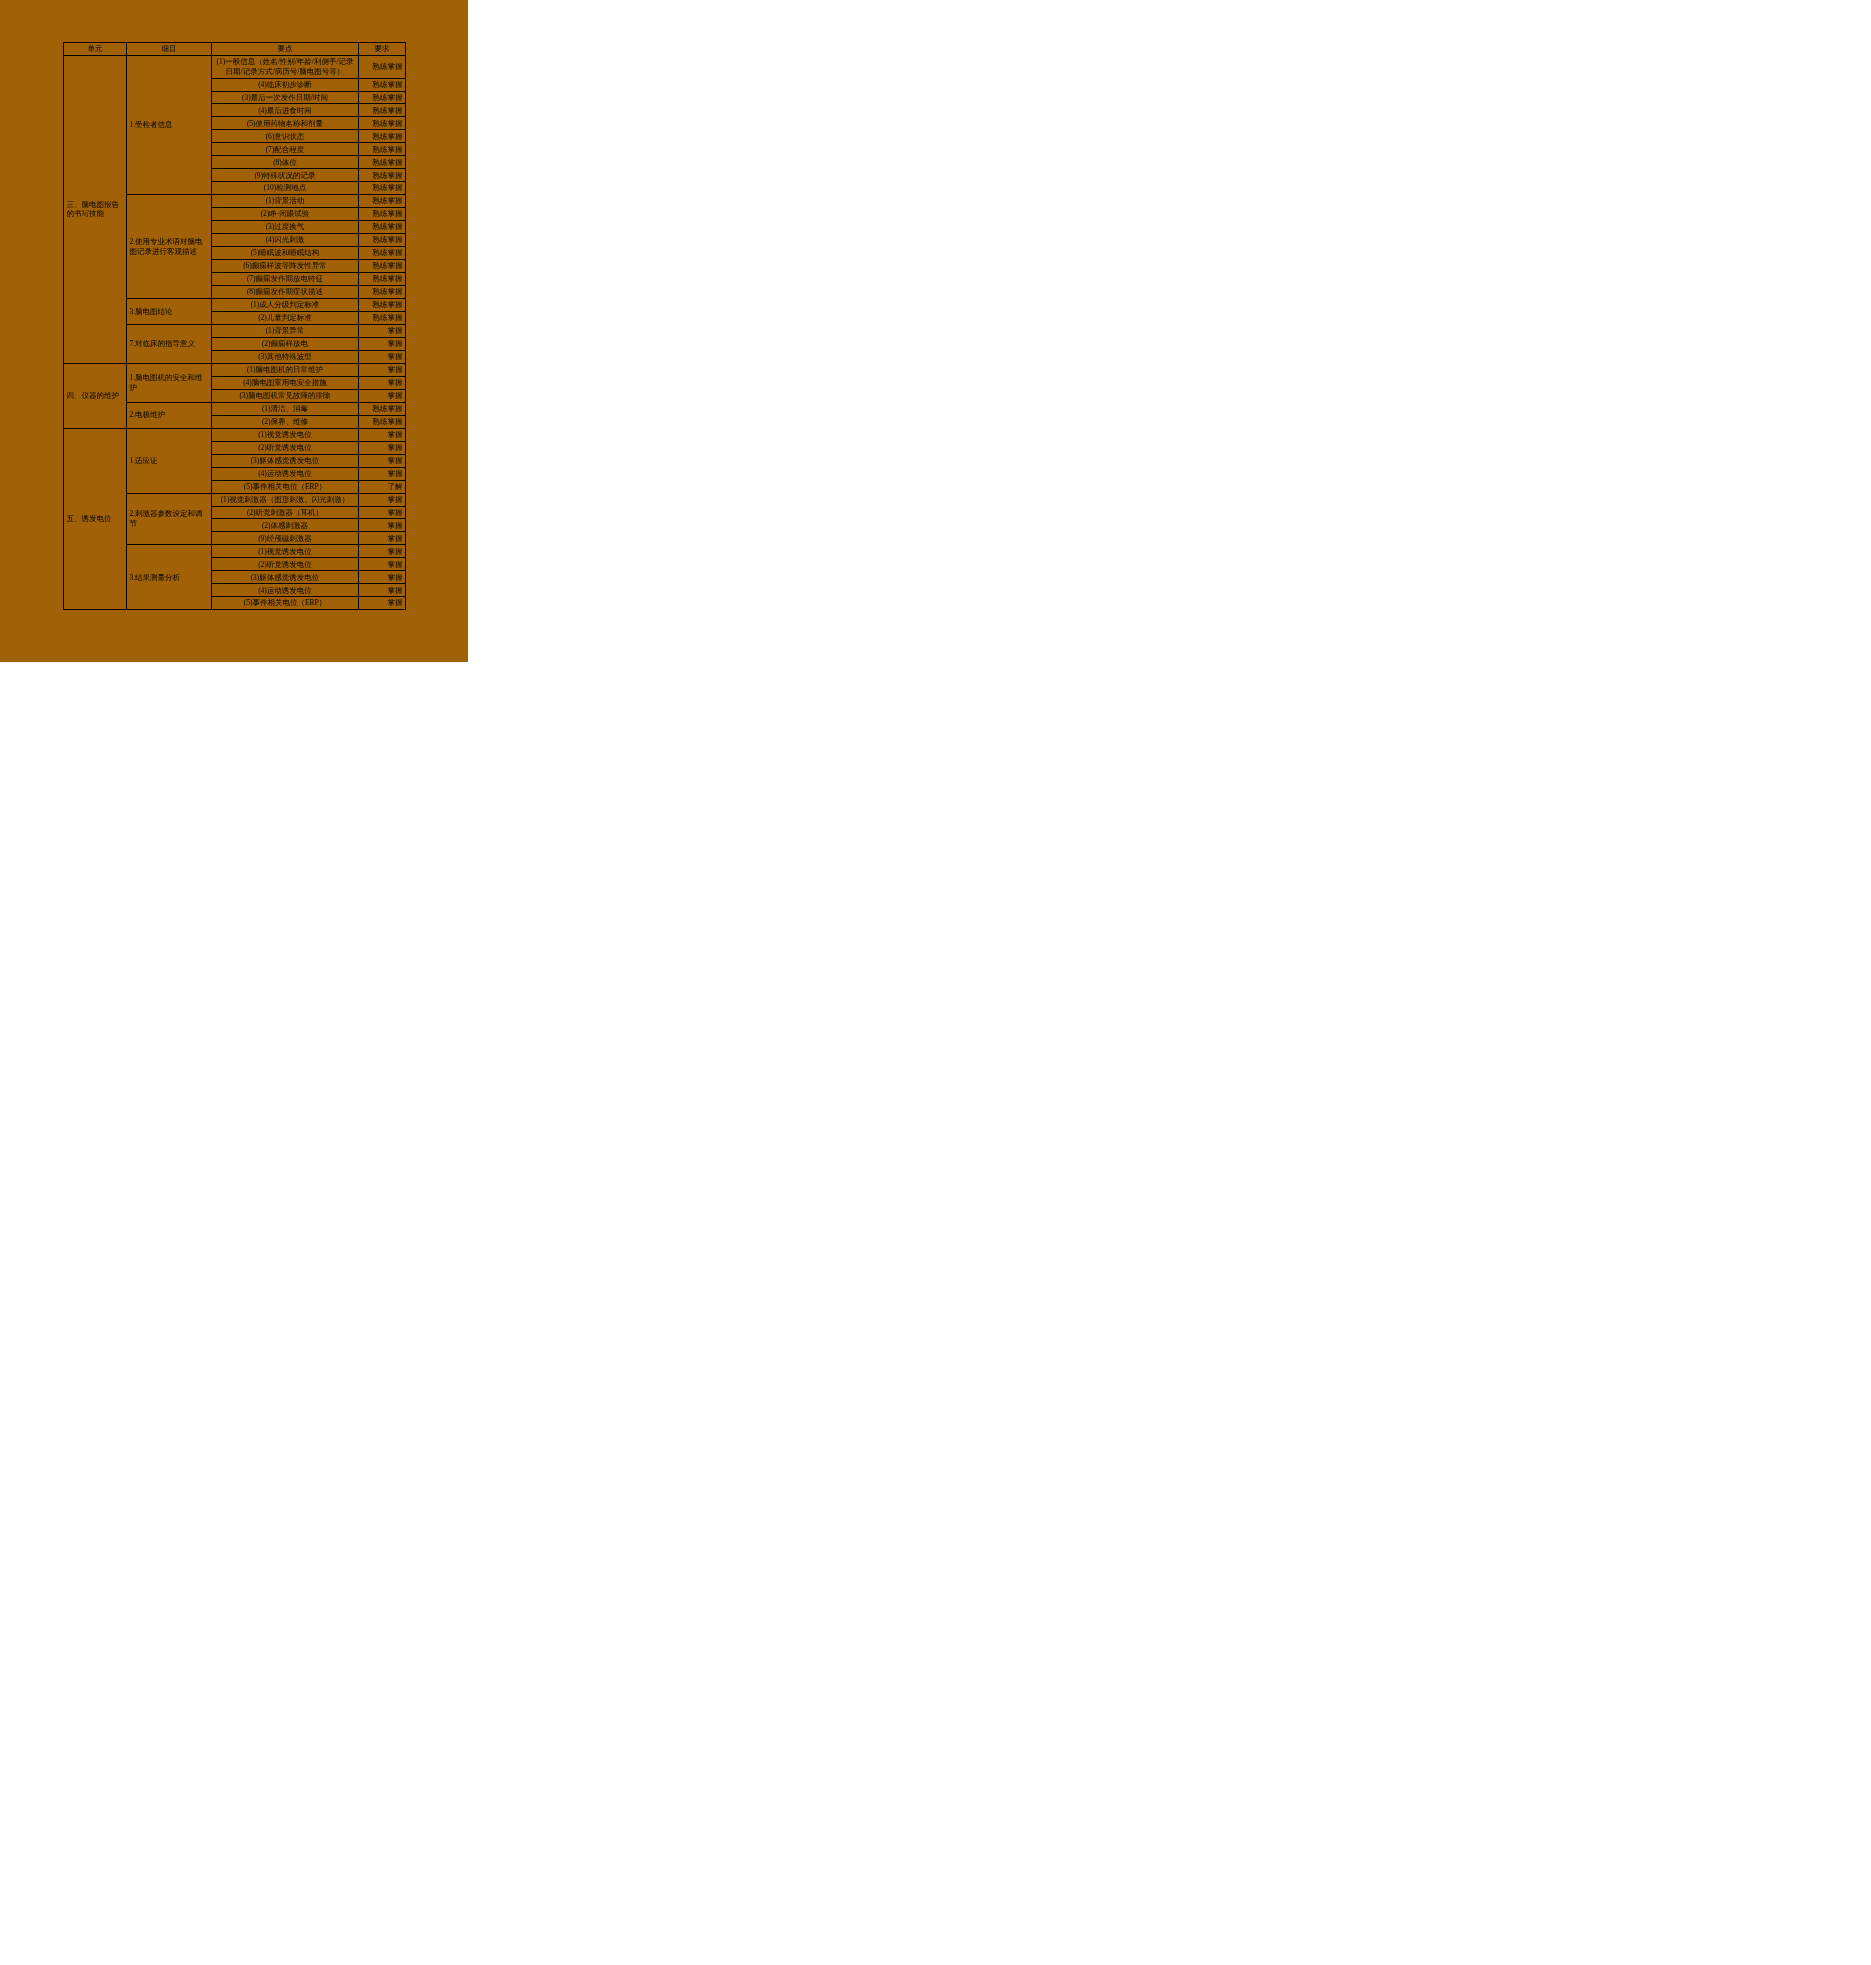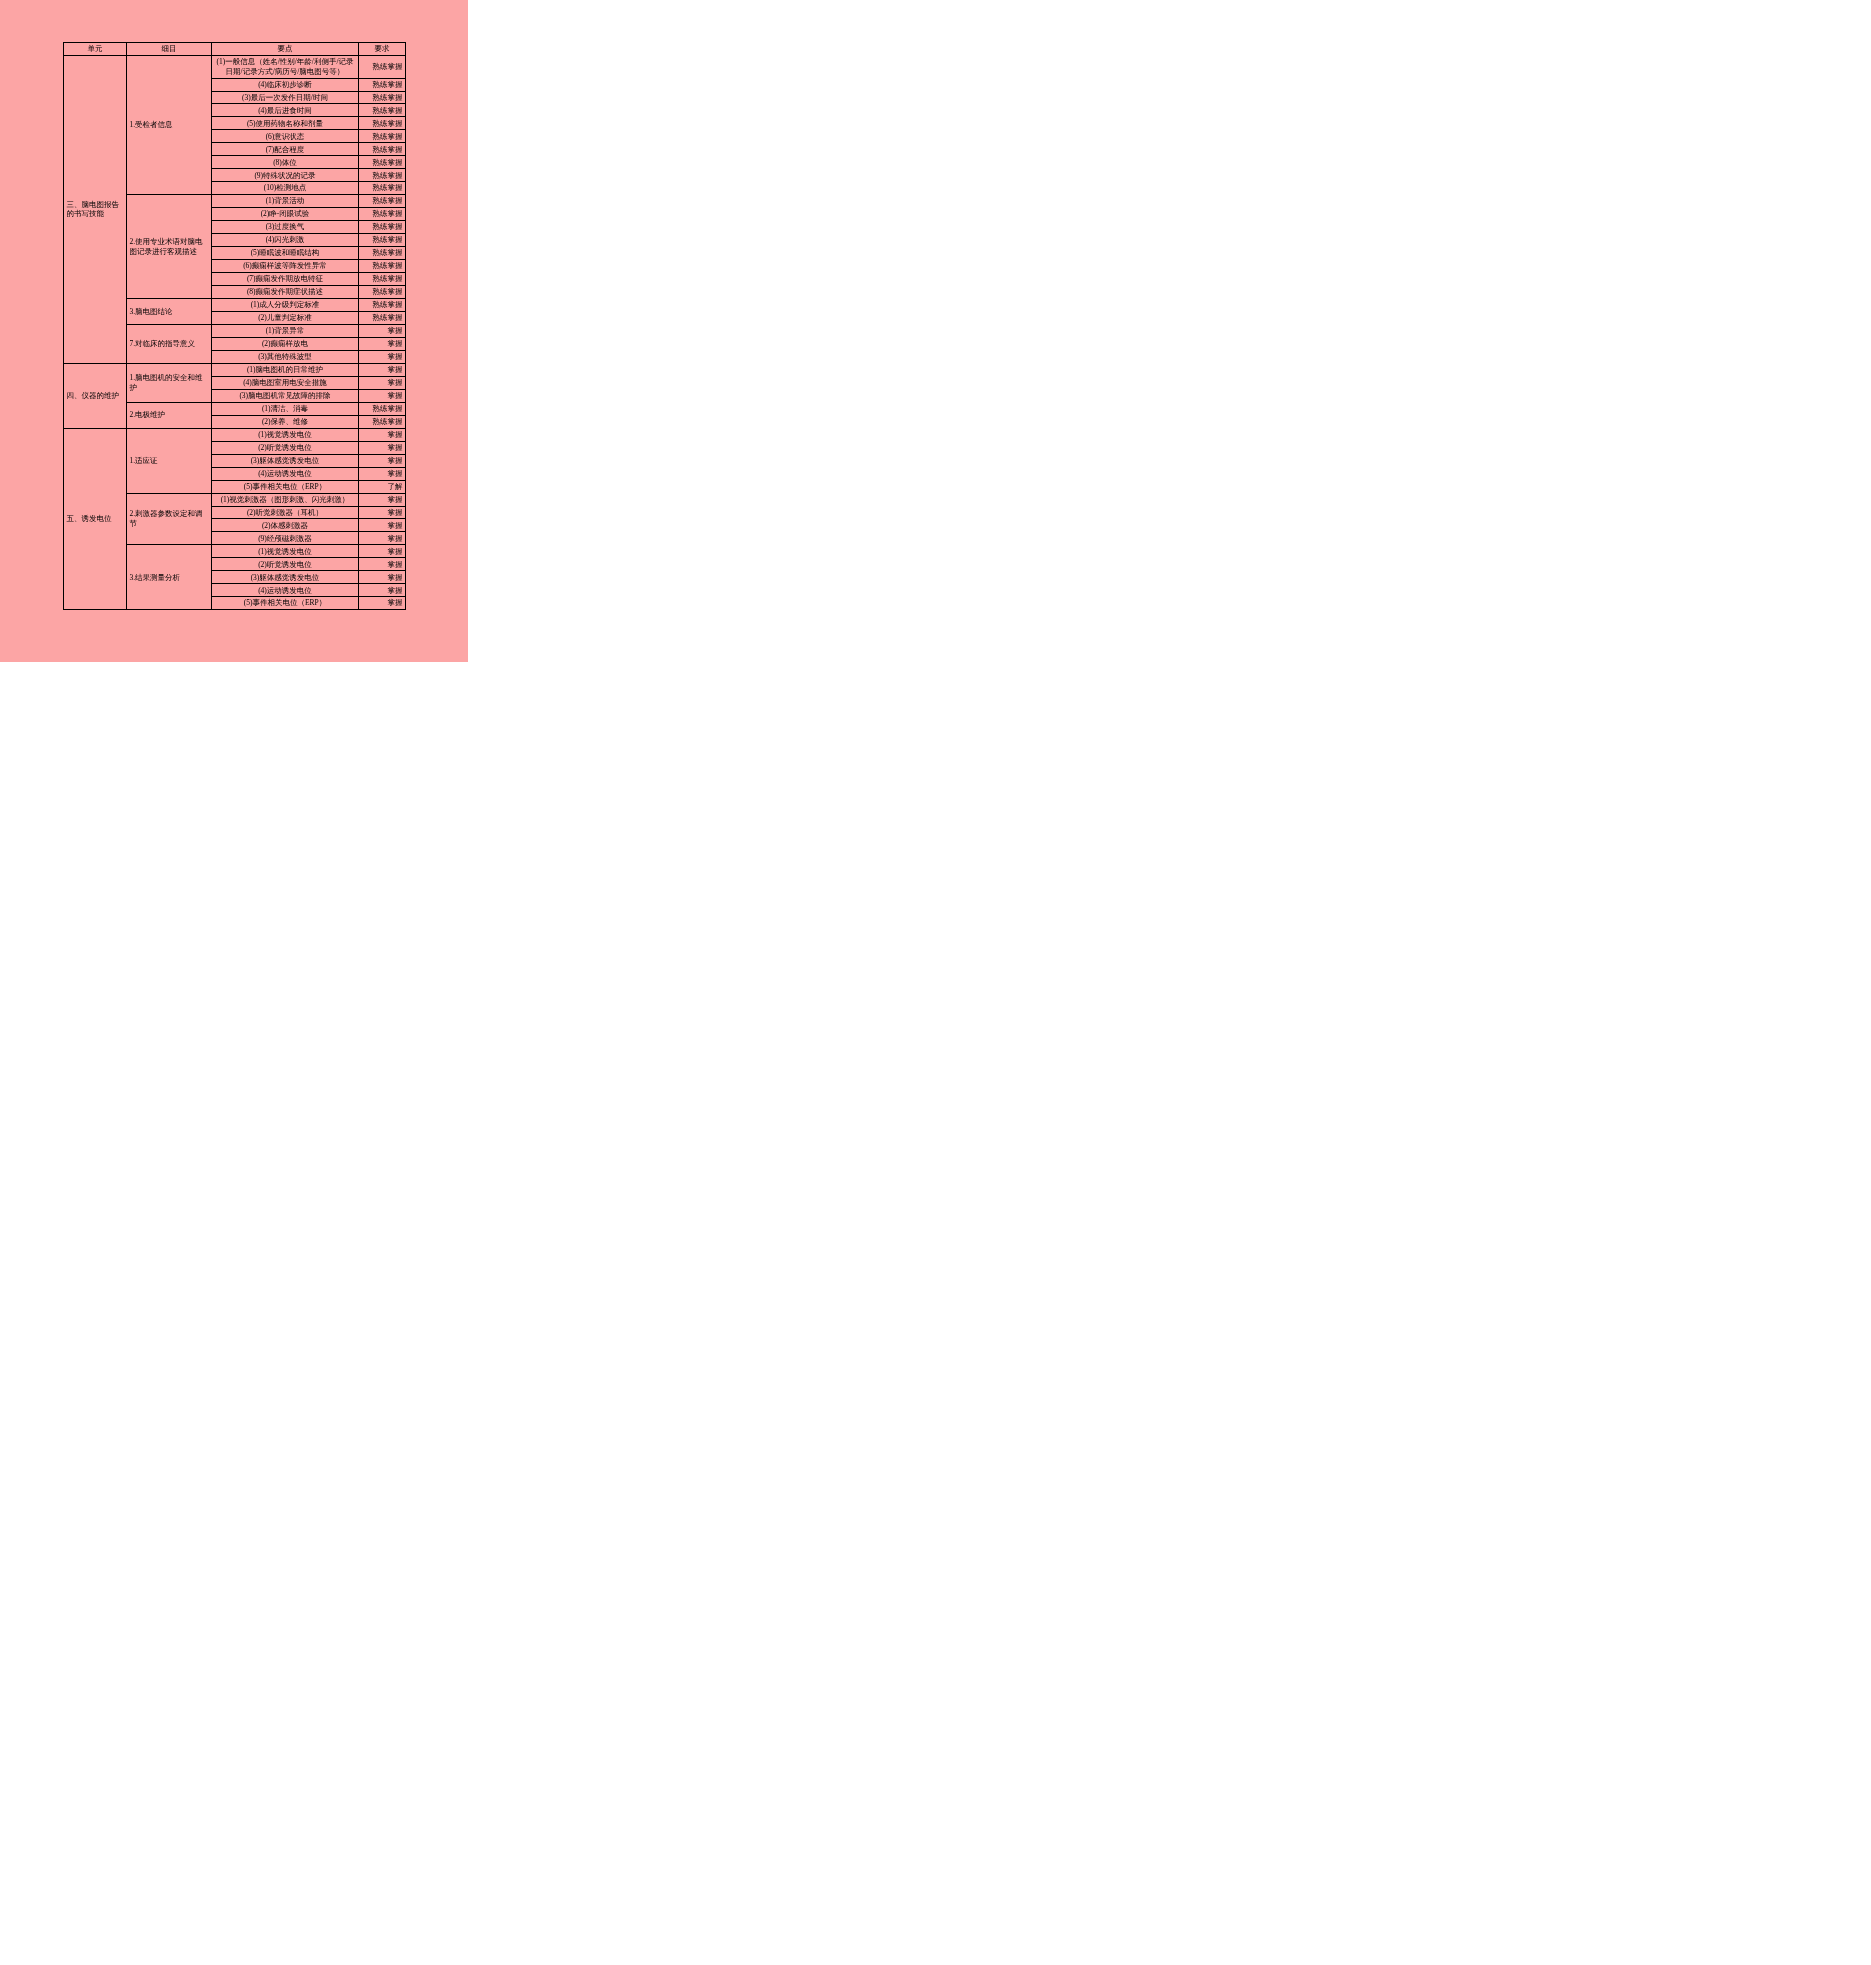--- a/index.html
+++ b/index.html
@@ -5,21 +5,21 @@
   * { box-sizing: border-box; }
   html, body {
     margin: 0;
     padding: 0;
     background: #ffffff;
   }
   .page {
     position: relative;
     width: 468px;
     height: 662px;
-    background: #fca5a5;
+    background: #a16207;
     font-family: "Liberation Serif", serif;
     color: #000000;
   }
   table.syllabus {
     position: absolute;
     left: 63px;
     top: 42px;
     width: 342px;
     border-collapse: collapse;
     table-layout: fixed;

